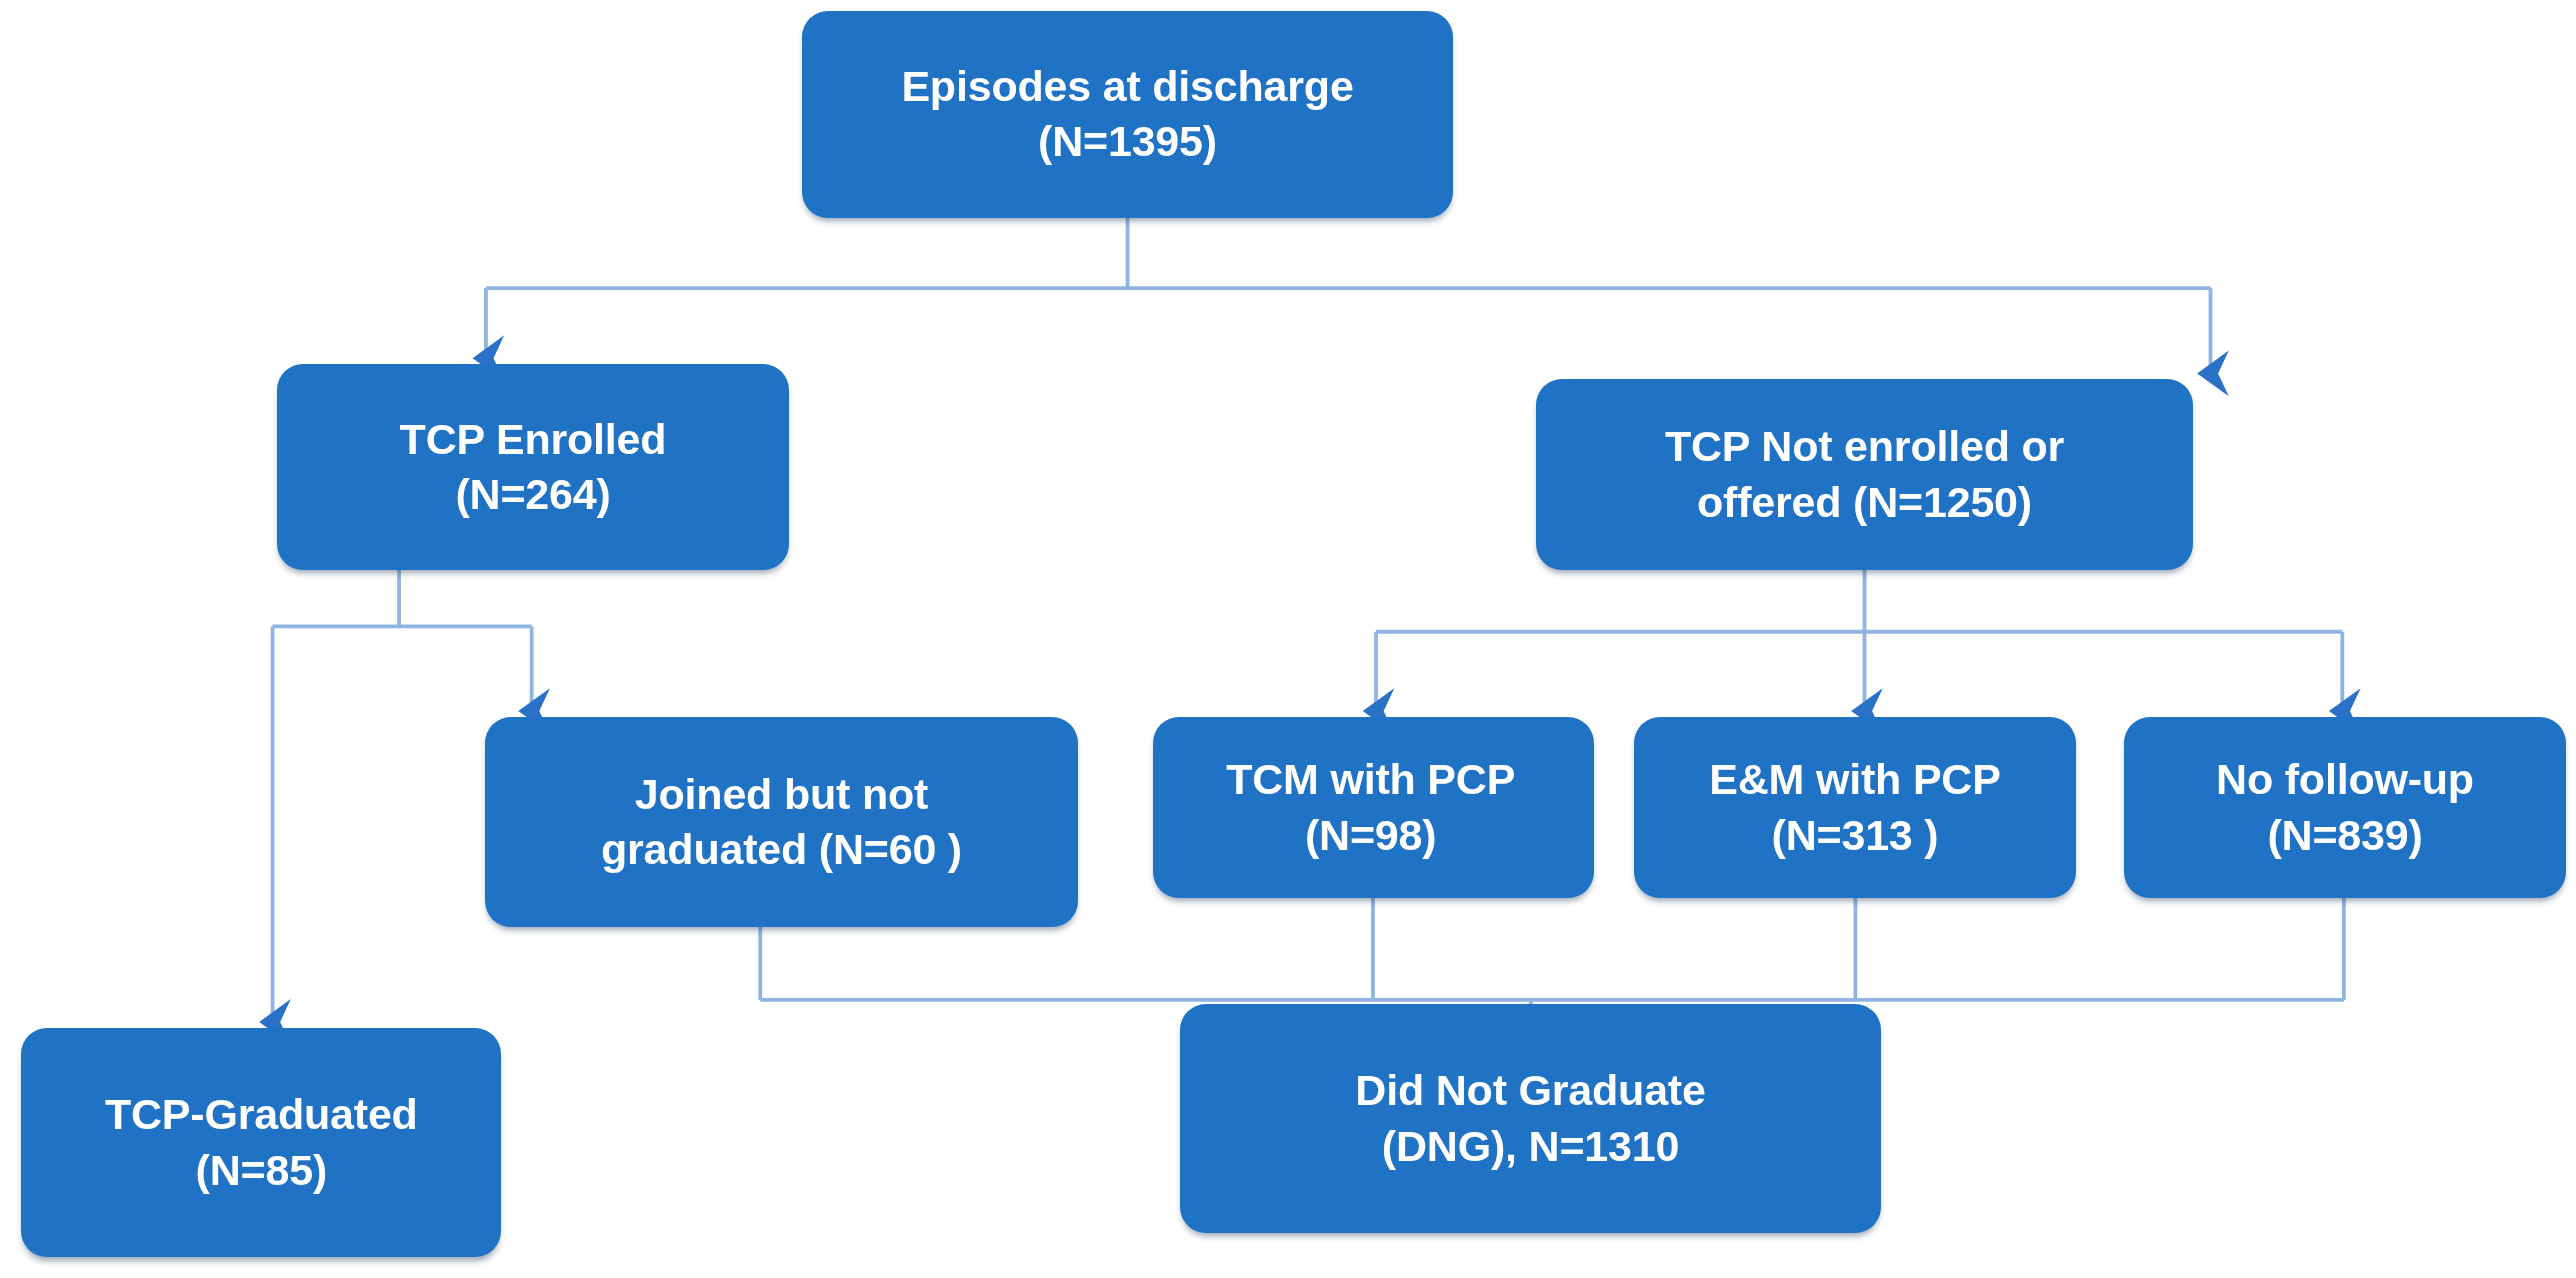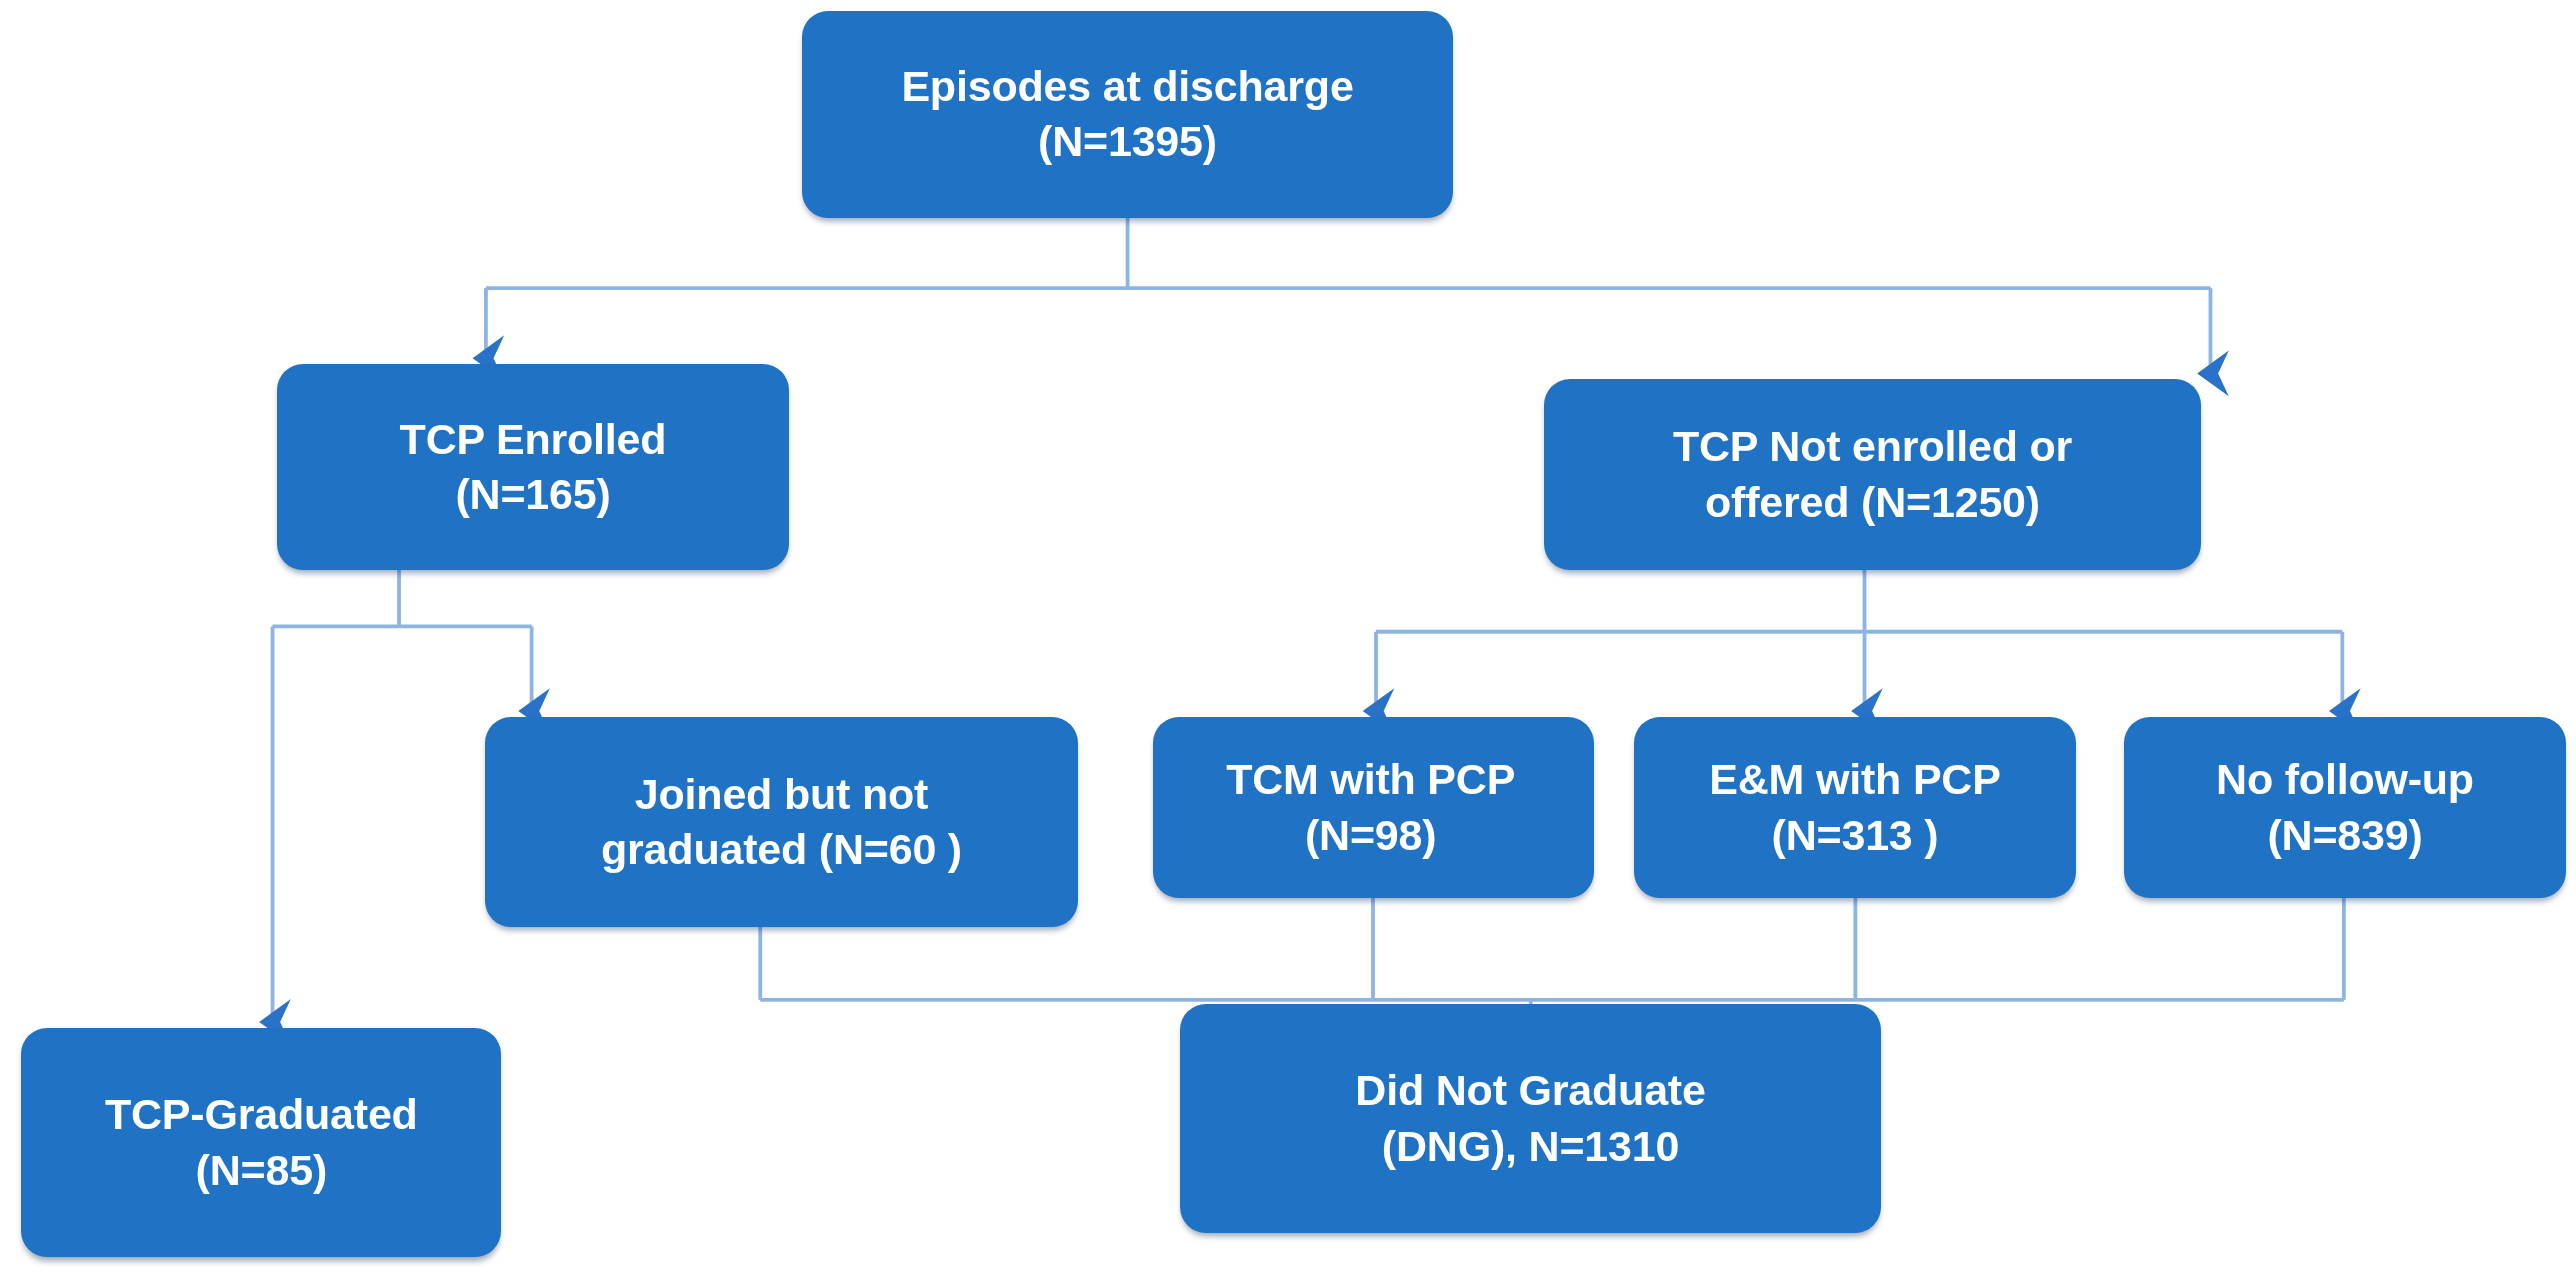--- a/index.html
+++ b/index.html
@@ -45,21 +45,21 @@
     box-shadow: 0 5.3px 6.9px -2.3px rgba(20, 45, 80, 0.42);
   }
   .node .label {
     display: block;
     white-space: pre-line;
   }
 
   
   #node-root        { left: 802px; top: 10.7px;   width: 651px;  height: 207px; }
   #node-enrolled    { left: 277px;  top: 364px;  width: 512px;  height: 206px; }
-  #node-notenrolled { left: 1536px; top: 379px;  width: 657px;  height: 191px; margin-left: 8px; }
+  #node-notenrolled { left: 1536px; top: 379px;  width: 657px;  height: 191px; }
   #node-joined      { left: 464px;  top: 717px;  width: 593px;  height: 210px; margin-left: 21px; }
   #node-tcm         { left: 1153px; top: 717px;  width: 441px;  height: 181px; padding-left: 8px; }
   #node-em          { left: 1634px; top: 717px;  width: 442px;  height: 181px; }
   #node-nofollowup  { left: 2124px; top: 717px;  width: 442px;  height: 181px; }
   #node-graduated   { left: 21.3px;   top: 1028px; width: 480px;  height: 229px; }
   #node-dng         { left: 1180px; top: 1004px; width: 701px;  height: 229px; }
 </style>
 </head>
 <body>
 
@@ -106,21 +106,21 @@
     </g>
   </svg>
 
   <div class="node" id="node-root">
     <span class="label">Episodes at discharge
 (N=1395)</span>
   </div>
 
   <div class="node" id="node-enrolled">
     <span class="label">TCP Enrolled
-(N=165)</span>
+(N=264)</span>
   </div>
 
   <div class="node" id="node-notenrolled">
     <span class="label">TCP Not enrolled or
 offered (N=1250)</span>
   </div>
 
   <div class="node" id="node-joined">
     <span class="label">Joined but not
 graduated (N=60 )</span>

